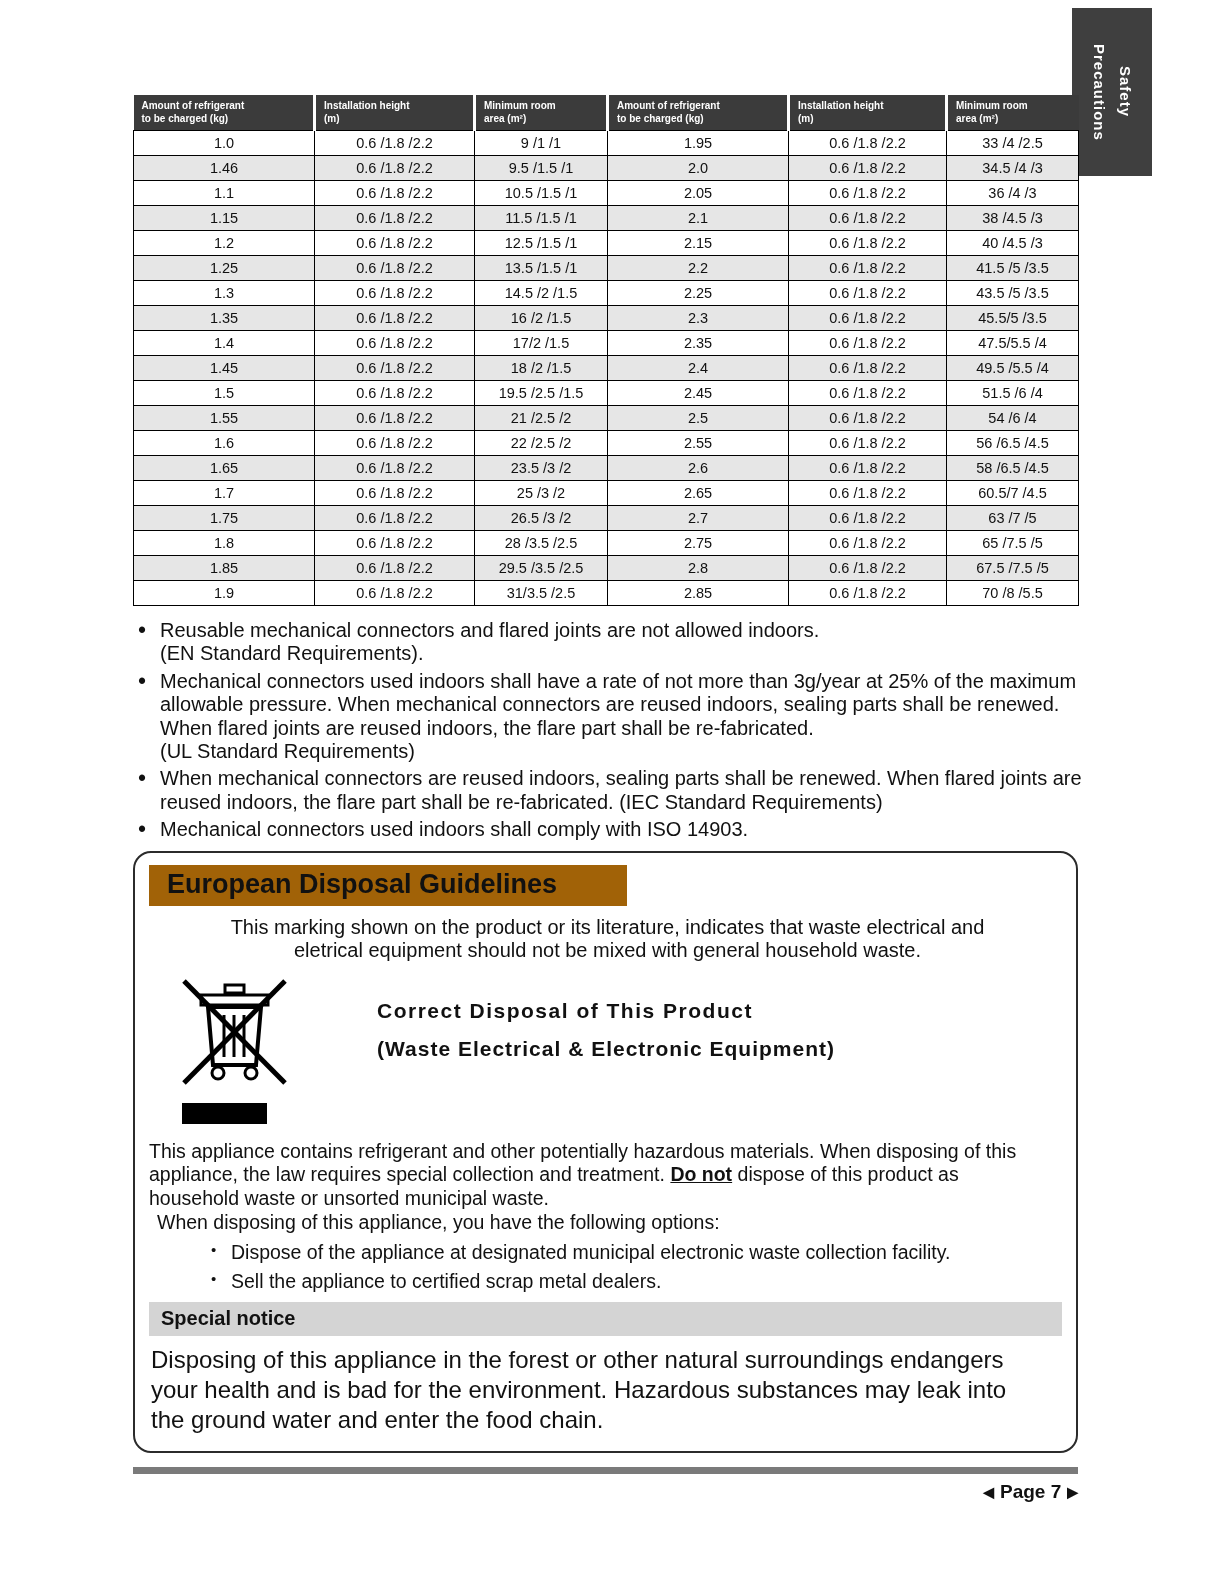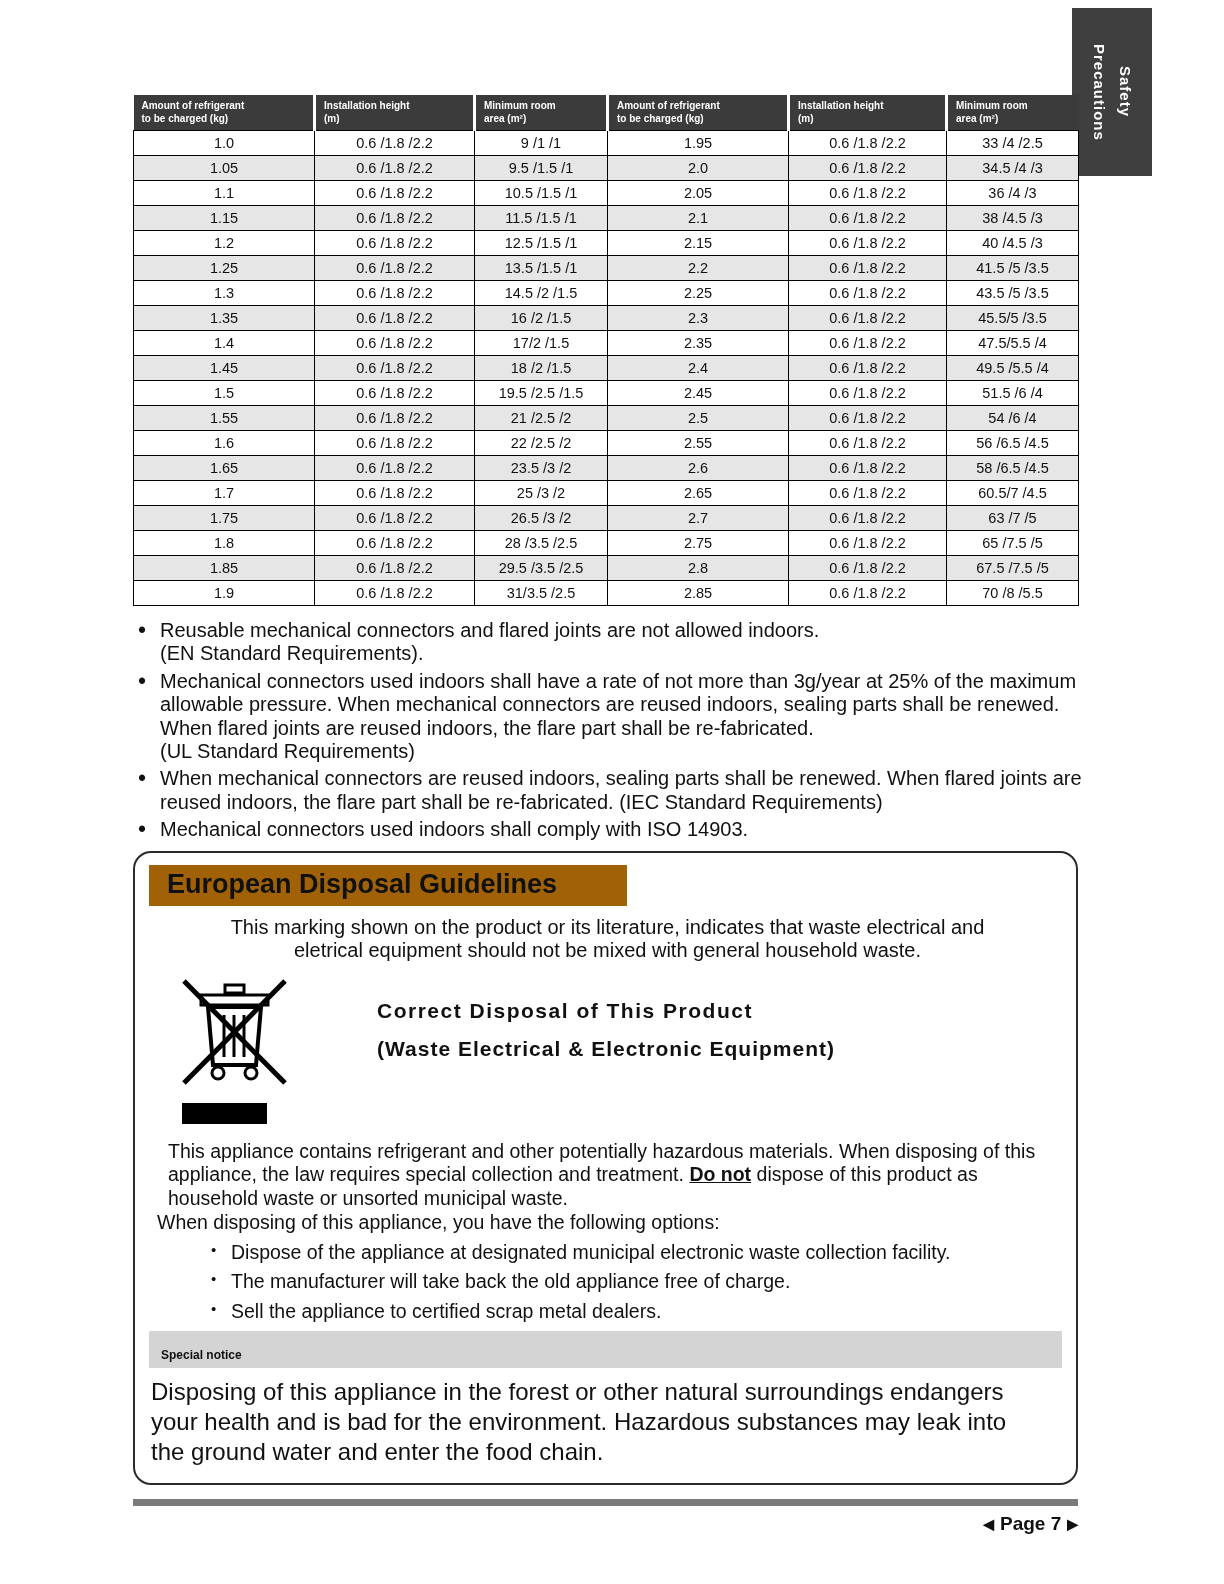--- a/index.html
+++ b/index.html
@@ -134,21 +134,21 @@
   .correct-col {
     flex: 1;
     padding-right: 52px;
     padding-top: 28px;
     font-weight: bold;
   }
   .correct-col .line1 { font-size: 21px; letter-spacing: 1.5px; }
   .correct-col .line2 { font-size: 21px; letter-spacing: 1px; margin-top: 14px; }
   .hazard-para {
     margin-top: 16px;
-    margin-left: 19px;
+    margin-left: 0;
     font-size: 19.5px;
     line-height: 1.22;
     width: 890px;
   }
   .do-not { font-weight: bold; text-decoration: underline; }
   .options-intro {
     margin-left: 8px;
     font-size: 19.5px;
     line-height: 1.22;
   }
@@ -166,22 +166,22 @@
   .options li::before {
     content: "\2022";
     position: absolute;
     left: 4px;
     top: 0;
     font-size: 15px;
   }
   .special-bar {
     background: #d4d4d4;
     font-weight: bold;
-    font-size: 12px;
-    padding: 17px 12px 6px 12px;
+    font-size: 20px;
+    padding: 5px 12px 6px 12px;
     margin-top: 8px;
   }
   .special-text {
     margin-top: 9px;
     margin-left: 2px;
     font-size: 24px;
     line-height: 1.25;
     width: 885px;
   }
   
@@ -233,21 +233,21 @@
       <tbody id="table-body">
           <tr class="even">
             <td>1.0</td>
             <td>0.6 /1.8 /2.2</td>
             <td>9 /1 /1</td>
             <td>1.95</td>
             <td>0.6 /1.8 /2.2</td>
             <td>33 /4 /2.5</td>
           </tr>
           <tr class="odd">
-            <td>1.05</td>
+            <td>1.46</td>
             <td>0.6 /1.8 /2.2</td>
             <td>9.5 /1.5 /1</td>
             <td>2.0</td>
             <td>0.6 /1.8 /2.2</td>
             <td>34.5 /4 /3</td>
           </tr>
           <tr class="even">
             <td>1.1</td>
             <td>0.6 /1.8 /2.2</td>
             <td>10.5 /1.5 /1</td>
@@ -421,21 +421,20 @@
           <div class="line2">(Waste Electrical &amp; Electronic Equipment)</div>
         </div>
       </div>
 
       <p class="hazard-para"><span>This appliance contains refrigerant and other potentially hazardous materials. When disposing of this appliance, the law requires special collection and treatment.  </span><span class="do-not">Do not</span><span> dispose of this product as household waste or unsorted municipal waste.</span></p>
 
       <p class="options-intro">When disposing of this appliance, you have the following options:</p>
 
       <ul class="options" id="options-list">
           <li>Dispose  of the appliance at designated municipal electronic waste collection facility.</li>
-          <li>The  manufacturer  will take  back the old appliance free  of  charge.</li>
           <li>Sell  the appliance to certified  scrap metal dealers.</li>
         </ul>
 
       <div class="special-bar">Special notice</div>
       <p class="special-text">Disposing of this appliance in the forest or other natural surroundings endangers your health and is bad for the environment. Hazardous substances may leak into the ground water and enter the food chain.</p>
     </div>
 
     <div class="footer-rule"></div>
 
     <div class="page-nav">

